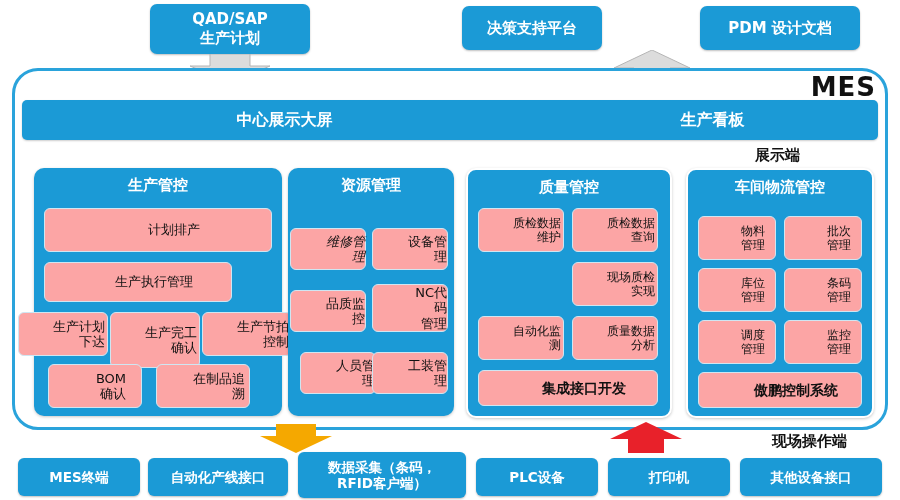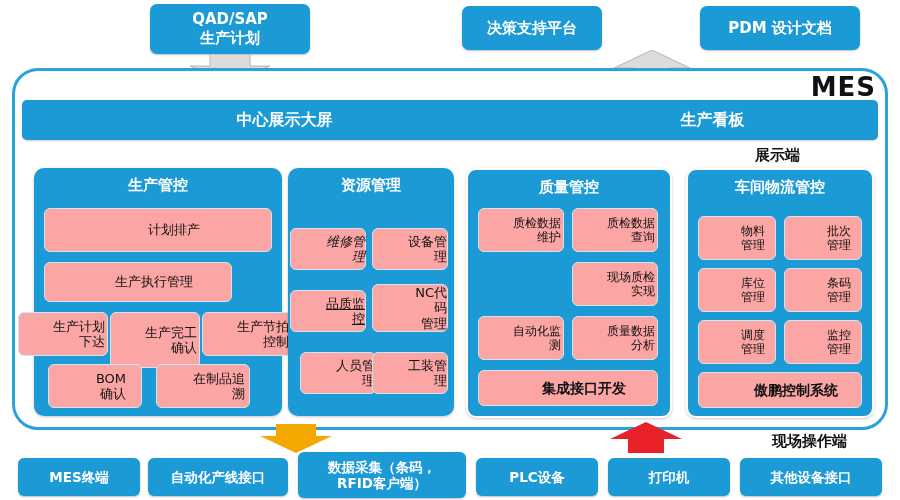--- a/index.html
+++ b/index.html
@@ -182,21 +182,21 @@
   <div class="panel" style="left:288px;top:168px;width:166px;height:248px;">
     <div class="panel-title">资源管理</div>
   </div>
   <div class="wbox" style="left:290px;top:228px;width:76px;height:42px;font-style:italic;">
     <span style="white-space:pre-line;">维修管理</span>
   </div>
   <div class="wbox" style="left:372px;top:228px;width:76px;height:42px;">
     <span style="white-space:pre-line;">设备管理</span>
   </div>
   <div class="wbox" style="left:290px;top:290px;width:76px;height:42px;">
-    <span style="white-space:pre-line;text-decoration:underline;">品质监控</span>
+    <span style="white-space:pre-line;">品质监控</span>
   </div>
   <div class="wbox" style="left:372px;top:284px;width:76px;height:48px;">
     <span style="white-space:pre-line;">NC代码
 管理</span>
   </div>
   <div class="wbox" style="left:290px;top:352px;width:76px;height:42px;margin-left:10px;">
     <span style="white-space:pre-line;">人员管理</span>
   </div>
   <div class="wbox" style="left:372px;top:352px;width:76px;height:42px;">
     <span style="white-space:pre-line;">工装管理</span>

